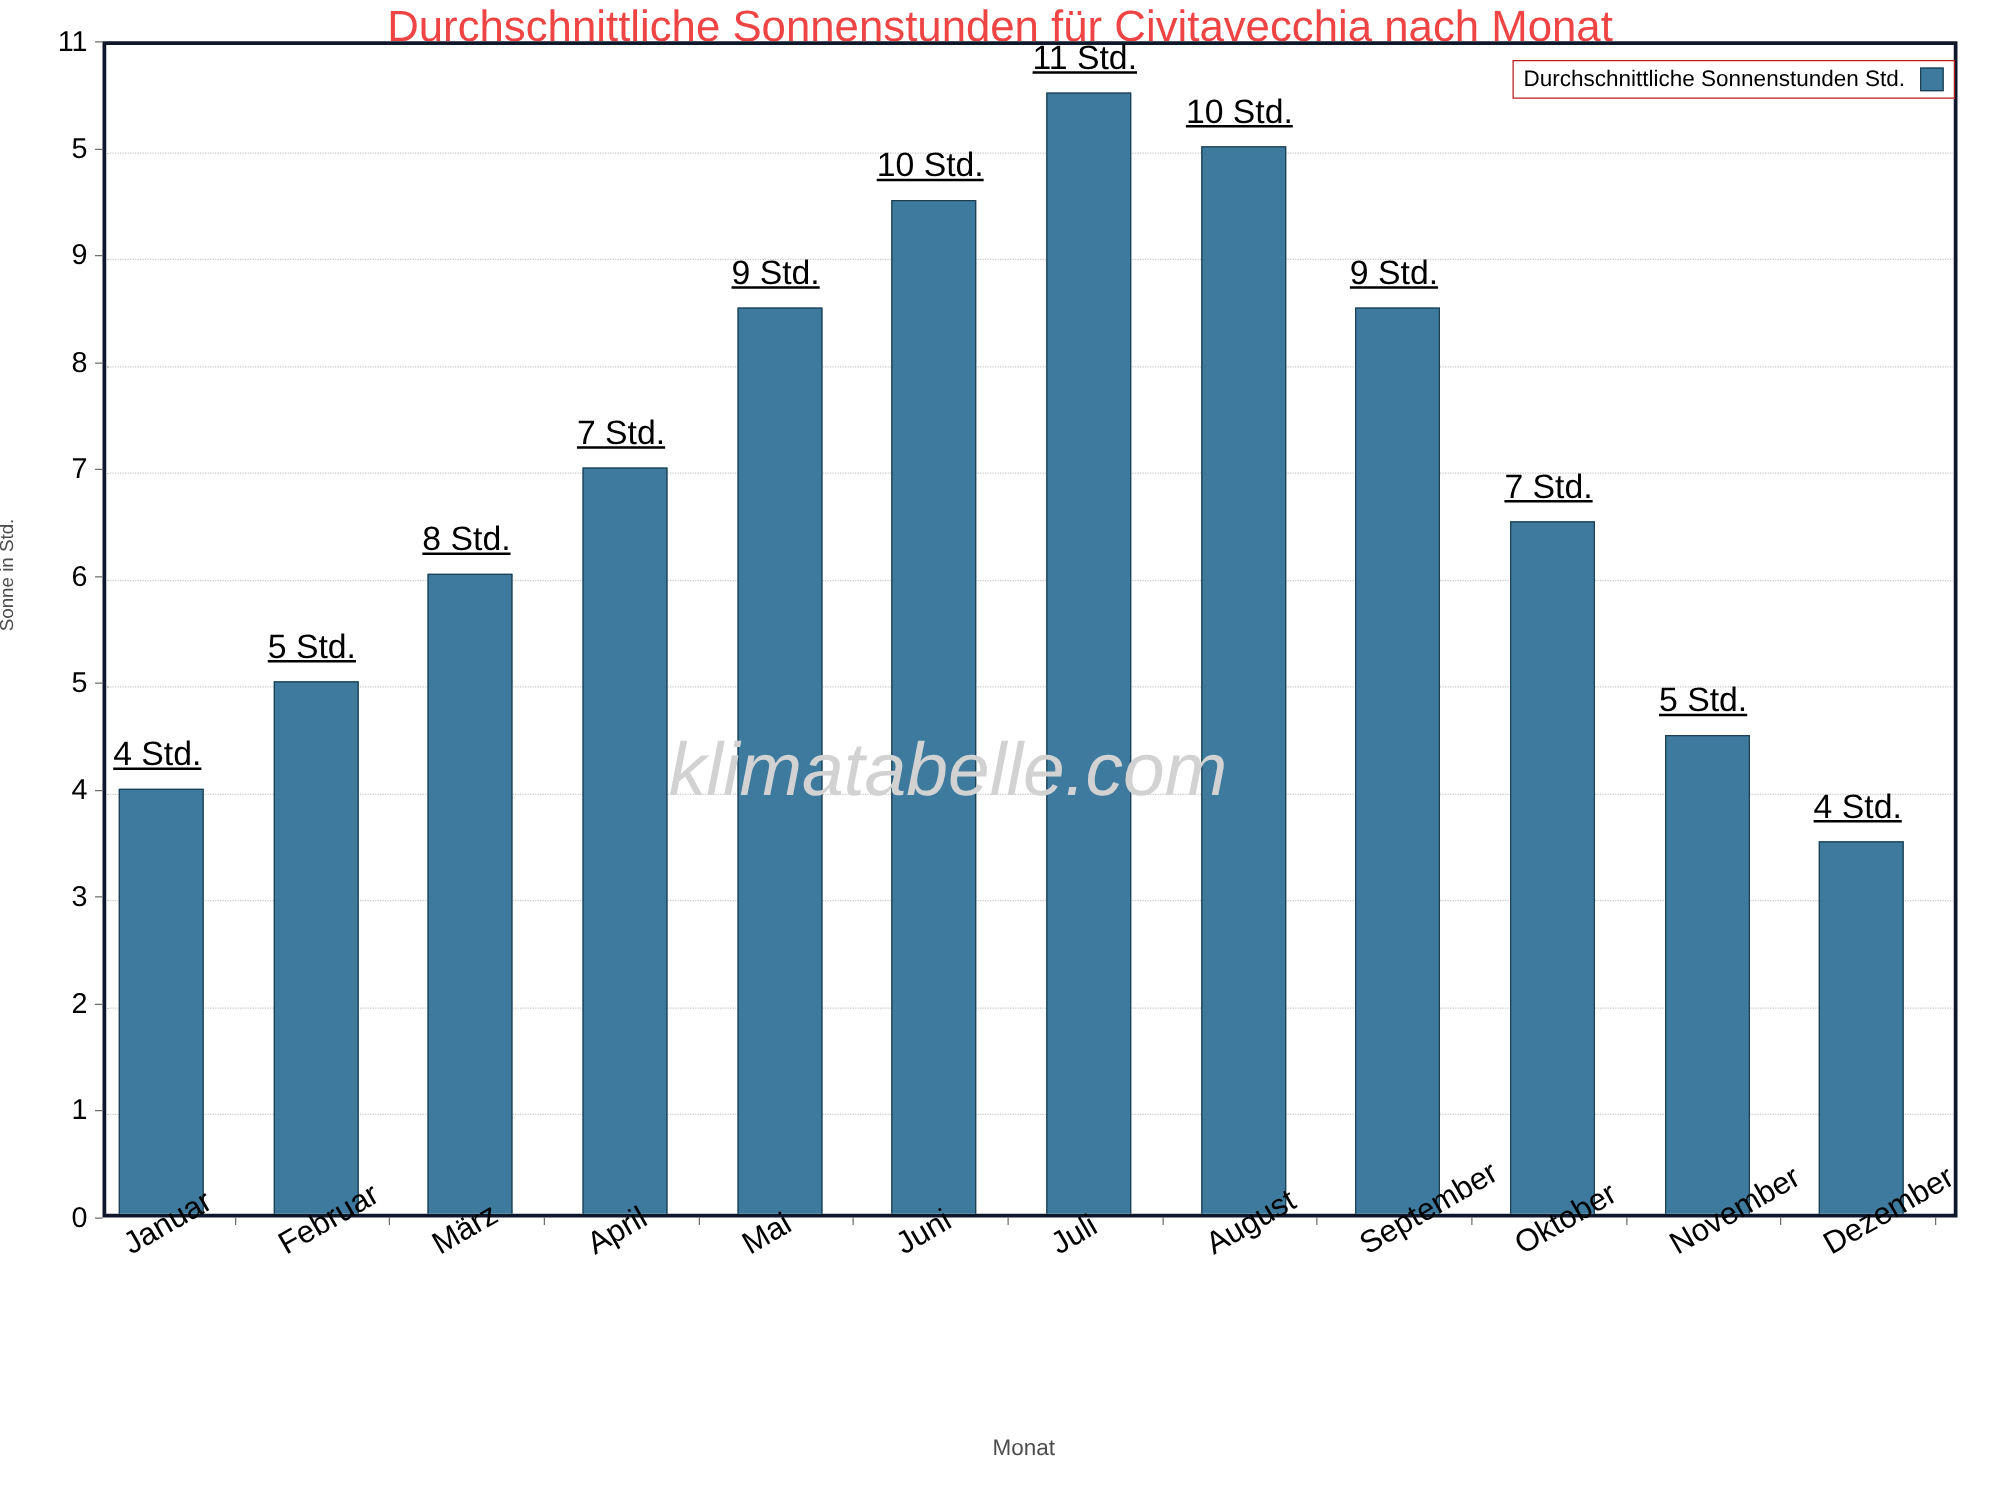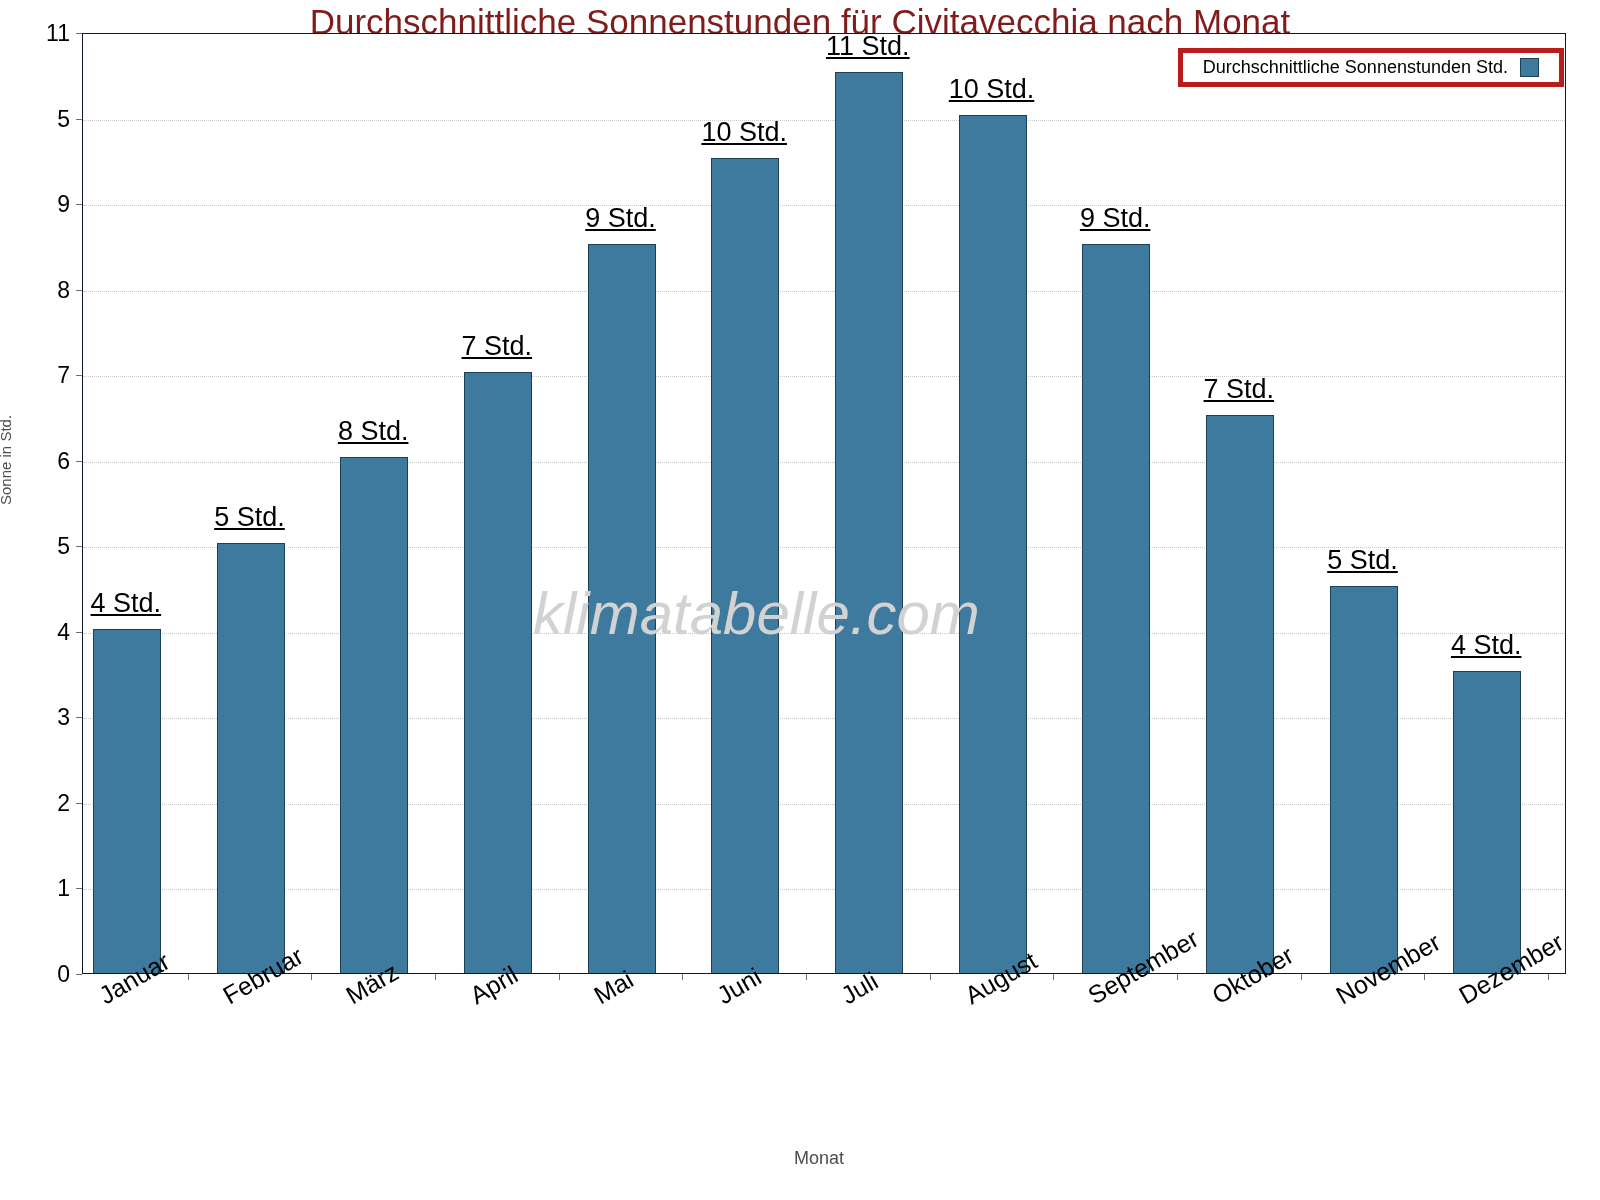--- a/index.html
+++ b/index.html
@@ -18,31 +18,31 @@
     background: #ffffff;
   }
   
   #chart-title {
     position: absolute;
     left: 0;
     top: 2px;
     width: 1600px;
     text-align: center;
     font-size: 35px;
-    color: #7f1d1d;
+    color: #ef4444;
     white-space: nowrap;
   }
   
   #plot {
     position: absolute;
     left: 82px;
     top: 33px;
     width: 1484px;
     height: 941px;
-    border: 1px solid #0f172a;
+    border: 3px solid #0f172a;
     box-sizing: border-box;
     background: #ffffff;
     overflow: hidden;
     padding-left: 16px;
   }
   .grid-line {
     position: absolute;
     left: 0;
     width: 100%;
     height: 0;
@@ -117,22 +117,22 @@
     white-space: nowrap;
     transform: translateX(-50%);
     text-decoration: underline;
   }
   
   #legend {
     position: absolute;
     right: 36px;
     top: 48px;
     background: #ffffff;
-    border: 5px solid #b91c1c;
-    padding: 4px 20px;
+    border: 1px solid #b91c1c;
+    padding: 4px 8px;
     display: flex;
     align-items: center;
     gap: 12px;
     font-size: 18px;
     color: #000000;
     white-space: nowrap;
     margin-left: 21px;
   }
   #legend-swatch {
     width: 17px;

